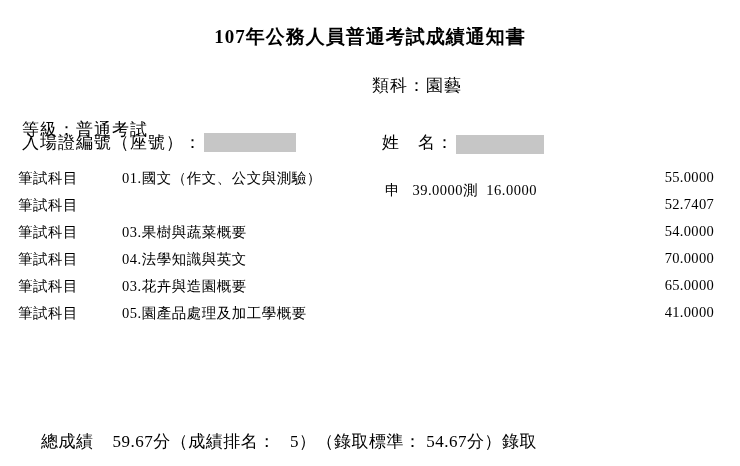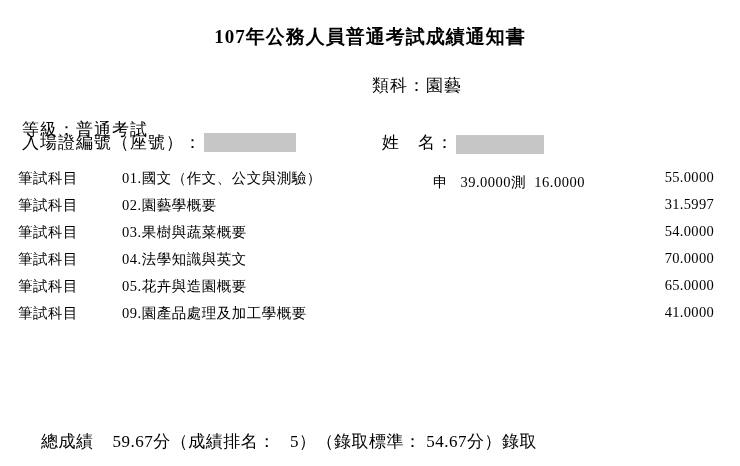--- a/index.html
+++ b/index.html
@@ -92,24 +92,23 @@
   }
   .subj-name {
     position: absolute;
     left: 122px;
     top: 2px;
     letter-spacing: 0.5px;
   }
   .subj-detail {
     position: absolute;
     left: 385px;
-    top: 6px;
+    top: 14px;
     letter-spacing: 0.5px;
     white-space: pre;
-    margin-left: 48px;
   }
   .subj-score {
     position: absolute;
     right: 26px;
     top: 2px;
     text-align: left;
     letter-spacing: 0.3px;
   }
   .footer {
     position: absolute;
@@ -149,49 +148,48 @@
 
     <div class="subj-row">
       <span class="subj-label">筆試科目</span>
       <span class="subj-name">01.國文（作文、公文與測驗）</span>
       <span class="subj-detail">申   39.0000測  16.0000</span>
       <span class="subj-score">55.0000</span>
     </div>
 
     <div class="subj-row">
       <span class="subj-label">筆試科目</span>
-      <span class="subj-name">02.園藝學概要</span>
       <span class="subj-detail"></span>
-      <span class="subj-score">31.5997</span>
+      <span class="subj-score">52.7407</span>
     </div>
 
     <div class="subj-row">
       <span class="subj-label">筆試科目</span>
       <span class="subj-name">03.果樹與蔬菜概要</span>
       <span class="subj-detail"></span>
       <span class="subj-score">54.0000</span>
     </div>
 
     <div class="subj-row">
       <span class="subj-label">筆試科目</span>
       <span class="subj-name">04.法學知識與英文</span>
       <span class="subj-detail"></span>
       <span class="subj-score">70.0000</span>
     </div>
 
     <div class="subj-row">
       <span class="subj-label">筆試科目</span>
-      <span class="subj-name">05.花卉與造園概要</span>
+      <span class="subj-name">03.花卉與造園概要</span>
       <span class="subj-detail"></span>
       <span class="subj-score">65.0000</span>
     </div>
 
     <div class="subj-row">
       <span class="subj-label">筆試科目</span>
-      <span class="subj-name">09.園產品處理及加工學概要</span>
+      <span class="subj-name">05.園產品處理及加工學概要</span>
       <span class="subj-detail"></span>
       <span class="subj-score">41.0000</span>
     </div>
 
   </div>
 
   <div class="footer">
     <span>總成績</span><span>&nbsp;&nbsp;&nbsp;&nbsp;</span><span>59.67分</span><span>（成績排名：</span><span>&nbsp;&nbsp;&nbsp;</span><span>5）</span><span>（錄取標準：</span><span>&nbsp;</span><span>54.67分）</span><span>錄取</span>
   </div>
 

